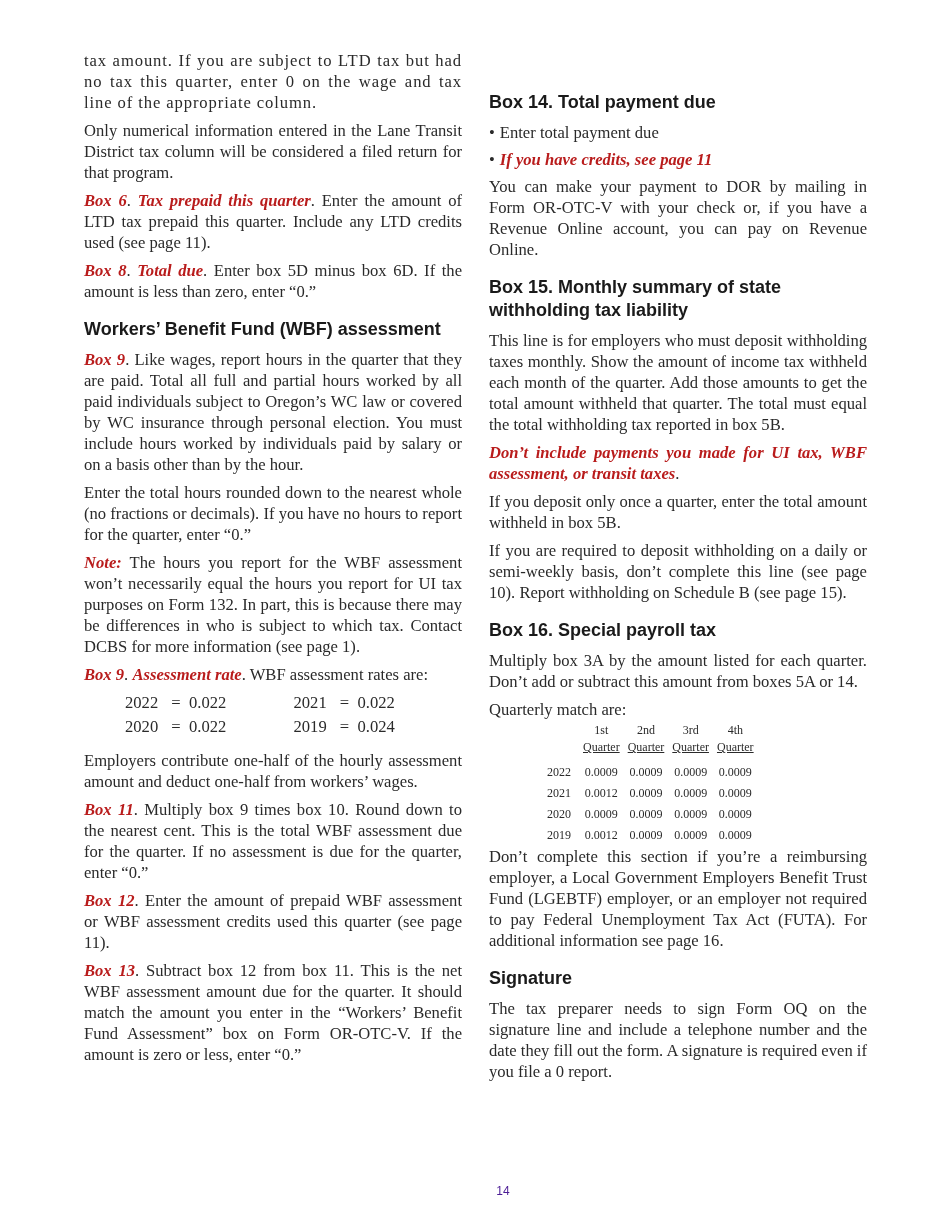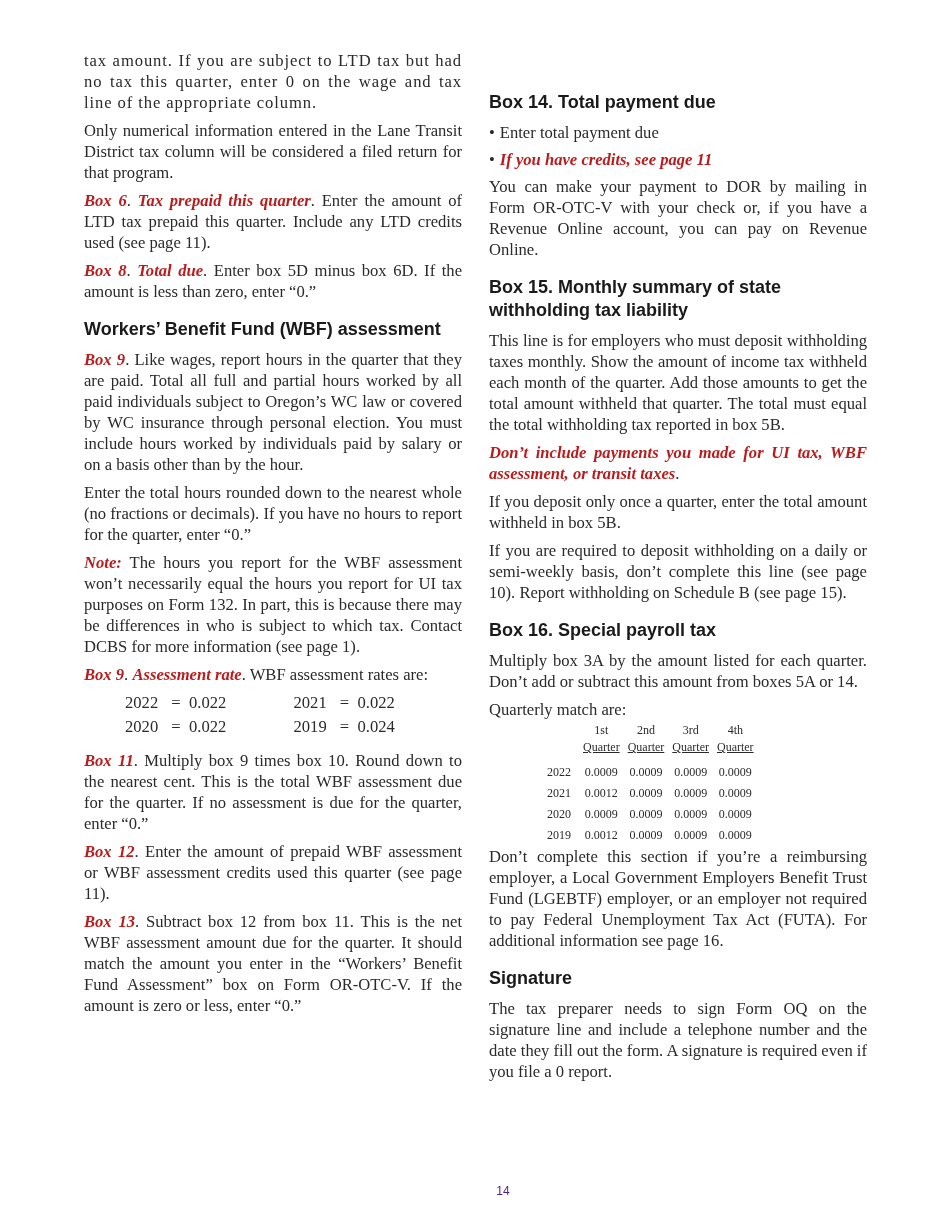--- a/index.html
+++ b/index.html
@@ -65,20 +65,21 @@
           <span>0.022</span>
         </div>
       <div class="cell">
           <span class="yr">2019</span>
           <span class="eq">=</span>
           <span>0.024</span>
         </div>
     </div>
   </div>
 
+  <p>Employers contribute one-half of the hourly assessment amount and deduct one-half from workers’ wages.</p>
   <p><b>Box 11</b><span>. Multiply box 9 times box 10. Round down to the nearest cent. This is the total WBF assessment due for the quarter. If no assessment is due for the quarter, enter “0.”</span></p>
   <p><b>Box 12</b><span>. Enter the amount of prepaid WBF assessment or WBF assessment credits used this quarter (see page 11).</span></p>
   <p><b>Box 13</b><span>. Subtract box 12 from box 11. This is the net WBF assessment amount due for the quarter. It should match the amount you enter in the “Workers’ Benefit Fund Assessment” box on Form OR-OTC-V. If the amount is zero or less, enter “0.”</span></p>
 </div>
 
 <div class="col right">
   <h2 class="first">Box 14. Total payment due</h2>
   <ul class="bul">
     <li>Enter total payment due</li>
     <li><b>If you have credits, see page 11</b></li>

